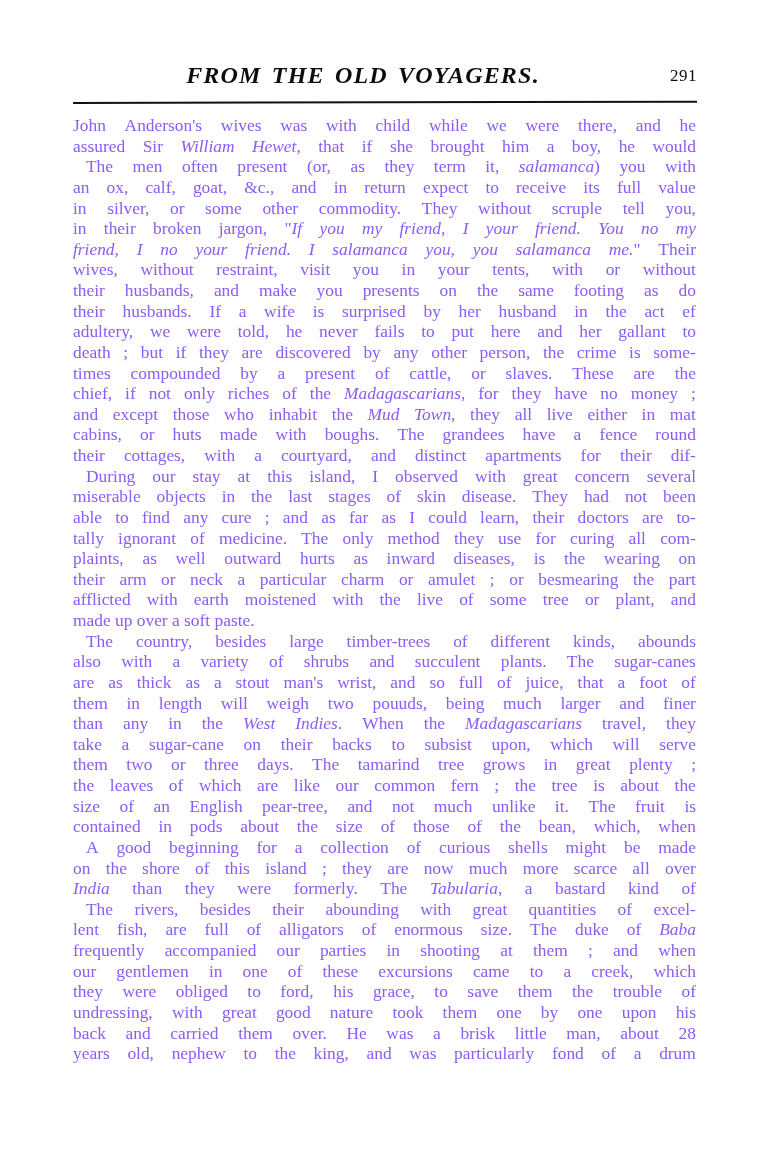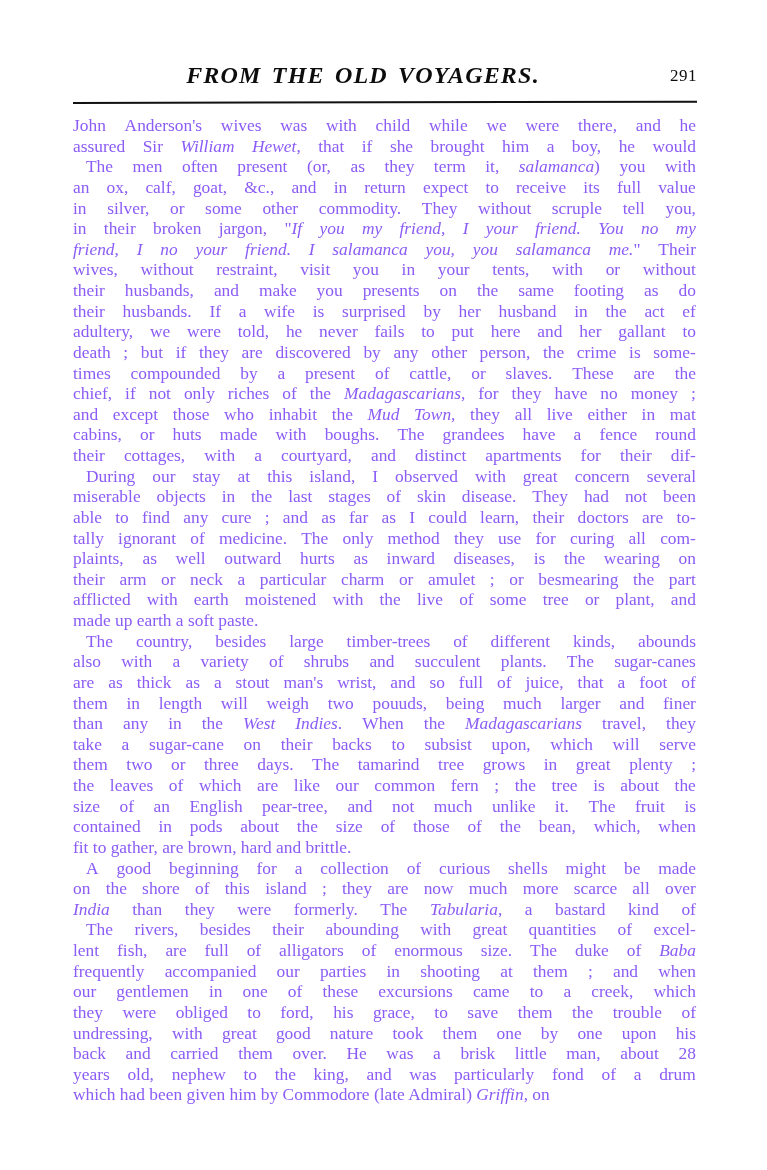--- a/index.html
+++ b/index.html
@@ -460,21 +460,21 @@
         <span>with</span>
         <span>the</span>
         <span>live</span>
         <span>of</span>
         <span>some</span>
         <span>tree</span>
         <span>or</span>
         <span>plant,</span>
         <span>and</span>
       </div>
-      <div class="ln last">made up earth a soft  paste.</div>
+      <div class="ln last">made up over a soft  paste.</div>
       <div class="ln j ind">
         <span>The</span>
         <span>country,</span>
         <span>besides</span>
         <span>large</span>
         <span>timber-trees</span>
         <span>of</span>
         <span>different</span>
         <span>kinds,</span>
         <span>abounds</span>
@@ -607,21 +607,20 @@
         <span>the</span>
         <span>size</span>
         <span>of</span>
         <span>those</span>
         <span>of</span>
         <span>the</span>
         <span>bean,</span>
         <span>which,</span>
         <span>when</span>
       </div>
-      <div class="ln last">fit to gather, are brown, hard and brittle.</div>
       <div class="ln j ind">
         <span>A</span>
         <span>good</span>
         <span>beginning</span>
         <span>for</span>
         <span>a</span>
         <span>collection</span>
         <span>of</span>
         <span>curious</span>
         <span>shells</span>
@@ -765,16 +764,15 @@
         <span>the</span>
         <span>king,</span>
         <span>and</span>
         <span>was</span>
         <span>particularly</span>
         <span>fond</span>
         <span>of</span>
         <span>a</span>
         <span>drum</span>
       </div>
-      <div class="ln last">which had been given him by Commodore (late Admiral) <i>Griffin</i>,  on</div>
     </div>
 
 </div>
 
 </body></html>

